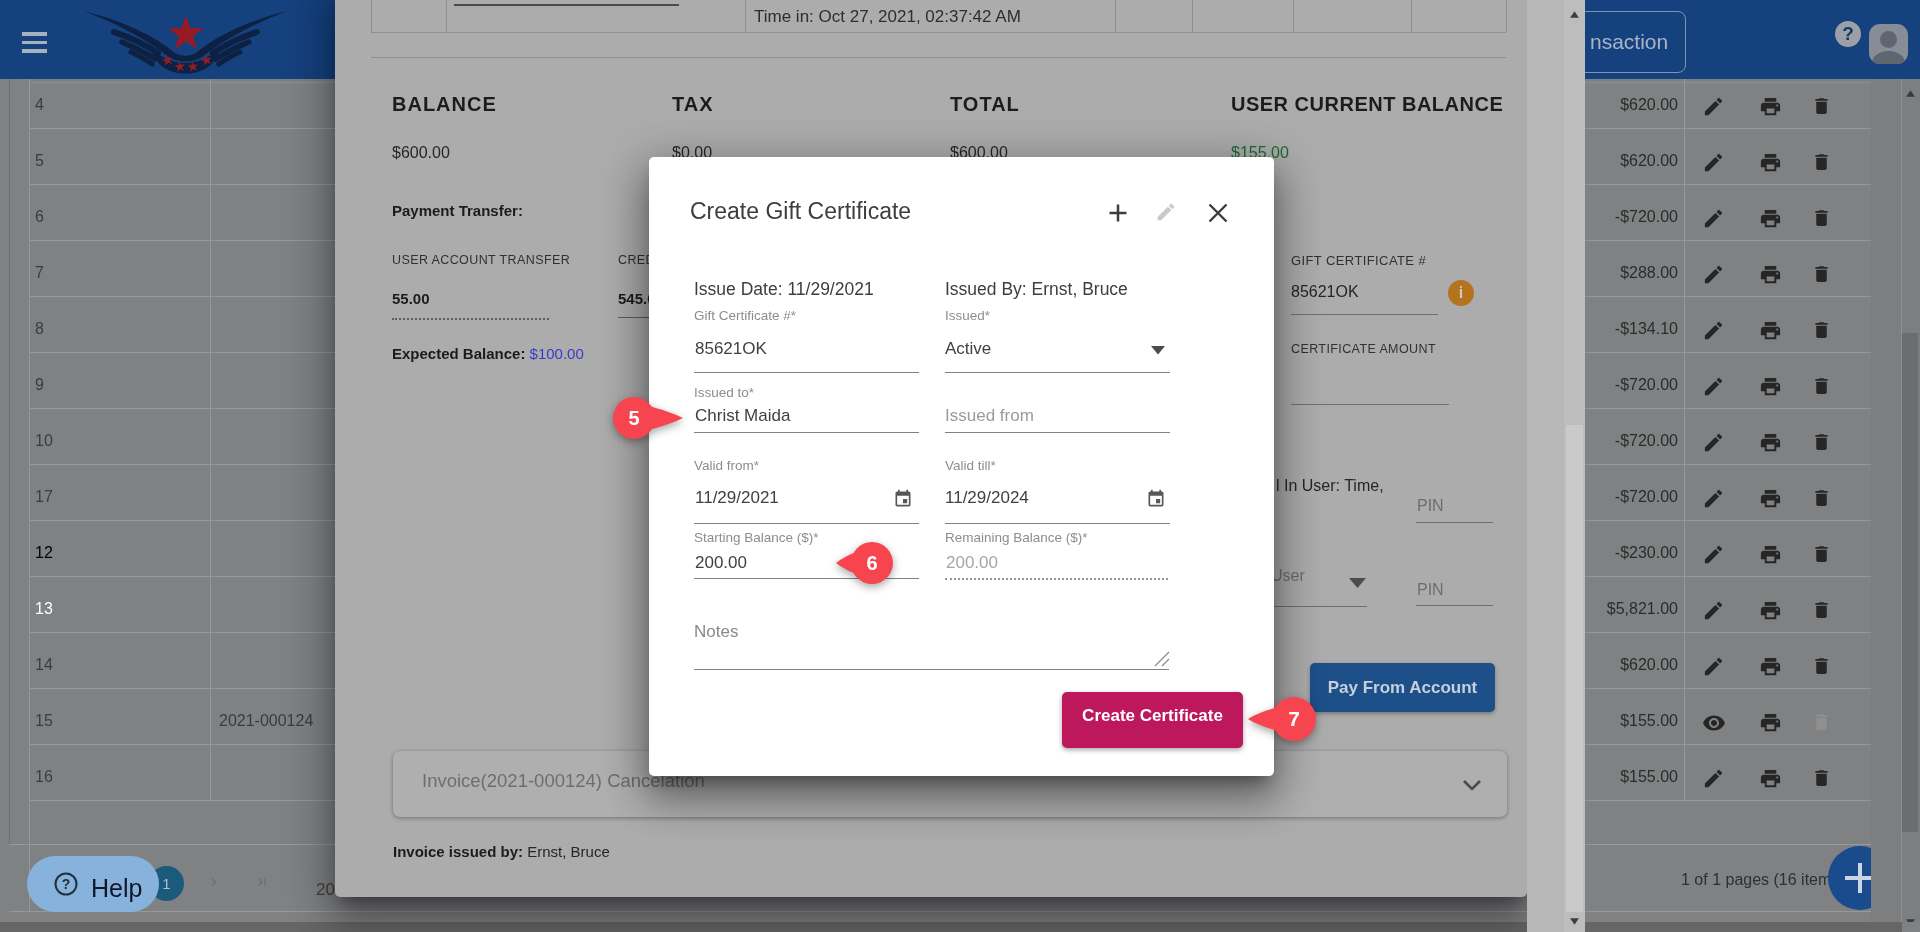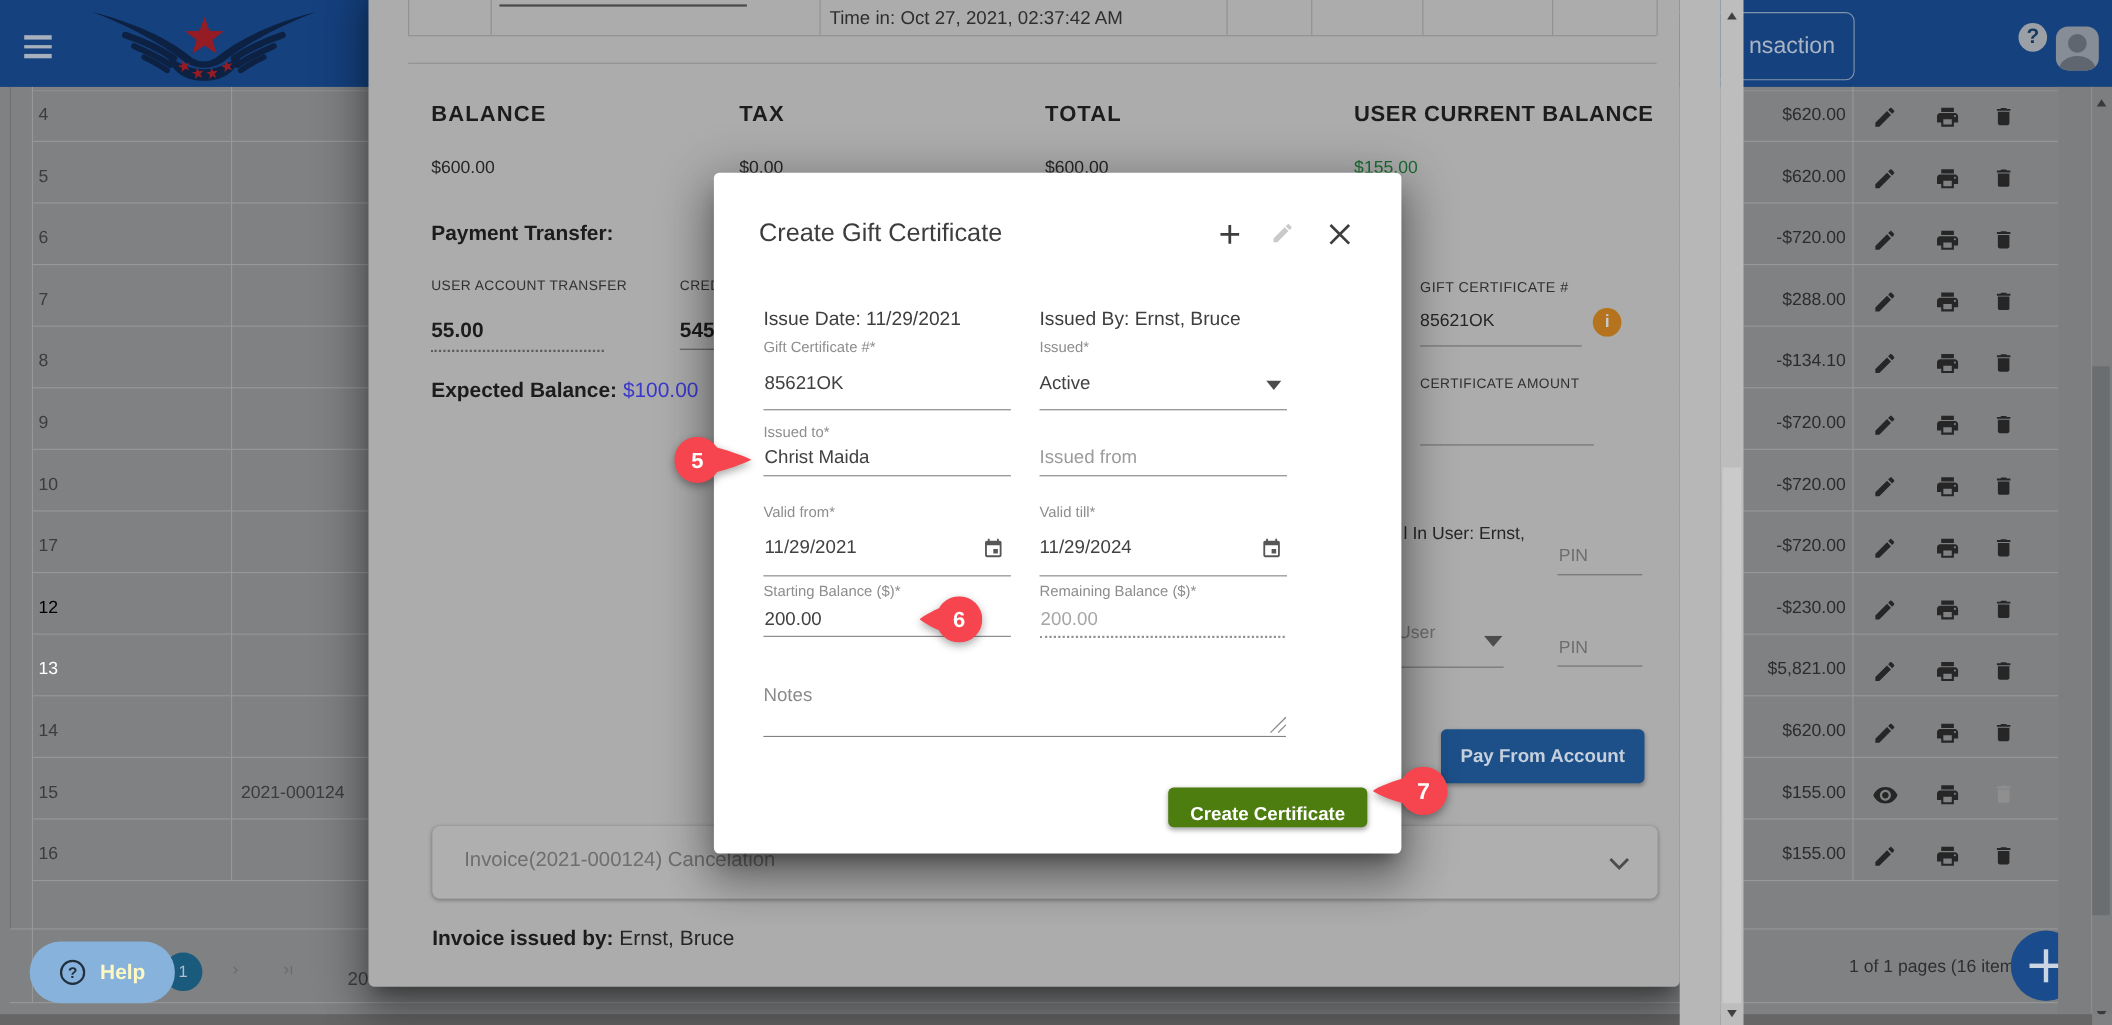--- a/index.html
+++ b/index.html
@@ -10,21 +10,21 @@
 #hdr{position:absolute;left:0;top:0;width:1920px;height:79px;background:#15417e}
 .amt{position:absolute;right:242px;color:#2c2c2c;font-size:16px;text-align:right}
 .hbtn{position:absolute;top:11px;height:62px;border:1px solid #8294ab;border-radius:8px;color:#a9b5c5;font-size:21px;display:flex;align-items:center;justify-content:center}
 
 #dlg1{position:absolute;left:335px;top:-20px;width:1192px;height:917px;background:#acacac;border-radius:5px;box-shadow:0 11px 15px -7px rgba(0,0,0,.35),0 24px 38px 3px rgba(0,0,0,.24),0 9px 46px 8px rgba(0,0,0,.20)}
 .d1line{position:absolute;height:1px;background:#8f8f8f}
 .d1vline{position:absolute;width:1px;background:#8f8f8f}
 .d1sechead{position:absolute;font-size:20px;font-weight:bold;color:#1c1c1c;letter-spacing:1.0px}
 .d1val{position:absolute;font-size:16px;color:#262626}
 .d1lab{position:absolute;font-size:12.5px;color:#313131;letter-spacing:.4px}
-.d1bold{position:absolute;font-size:19px;font-weight:bold;color:#1c1c1c}
+.d1bold{position:absolute;font-size:15px;font-weight:bold;color:#1c1c1c}
 .d1gray{position:absolute;font-size:16px;color:#6e6e6e}
 .d1under{position:absolute;height:1px;background:#6f6f6f}
 
 #m2{position:absolute;left:649px;top:157px;width:625px;height:619px;background:#fff;border-radius:5px;box-shadow:0 11px 15px -7px rgba(0,0,0,.38),0 24px 38px 3px rgba(0,0,0,.26),0 9px 46px 8px rgba(0,0,0,.22)}
 .m2lab{position:absolute;font-size:13.5px;color:#8d8d8d}
 .m2val{position:absolute;font-size:17px;color:#414141}
 .m2ph{position:absolute;font-size:17px;color:#9b9b9b}
 .m2under{position:absolute;height:1.4px;background:#828282}
 </style></head><body>
 <div id="stage">
@@ -375,21 +375,21 @@
 <div class="abs" style="left:392px;top:311px;width:157px;height:7px;border-bottom:2px dotted #5c5c5c"></div>
 <div class="abs" style="left:618px;top:317px;width:61px;height:1px;background:#5c5c5c"></div>
 <div class="d1bold" style="left:392px;top:345px">Expected Balance: <span style="color:#3a38cc;font-weight:normal">$100.00</span></div>
 
 <div class="d1lab" style="left:1291px;top:253px;font-size:13px">GIFT CERTIFICATE #</div>
 <div class="d1val" style="left:1291px;top:283px">85621OK</div>
 <div class="abs" style="left:1448px;top:280px;width:26px;height:26px;border-radius:50%;background:#b4731c;color:#cacaca;font-size:16px;font-weight:bold;text-align:center;line-height:26px">i</div>
 <div class="d1under" style="left:1291px;top:314px;width:147px"></div>
 <div class="d1lab" style="left:1291px;top:342px">CERTIFICATE AMOUNT</div>
 <div class="d1under" style="left:1291px;top:404px;width:158px"></div>
-<div class="d1val" style="left:1276px;top:477px">l In User: Ernst,</div>
+<div class="d1val" style="left:1276px;top:477px">l In User: Time,</div>
 <div class="d1gray" style="left:1417px;top:497px">PIN</div>
 <div class="d1under" style="left:1416px;top:522px;width:77px"></div>
 <div class="d1gray" style="left:1271px;top:567px">User</div>
 <svg class="abs" style="left:1349px;top:578px" width="17" height="11" viewBox="0 0 17 11">
         <path d="M0 0h17L8.5 10z" fill="#4c4c4c"></path>
       </svg>
 <div class="d1under" style="left:1240px;top:606px;width:127px"></div>
 <div class="d1gray" style="left:1417px;top:581px">PIN</div>
 <div class="d1under" style="left:1416px;top:605px;width:77px"></div>
 <div class="abs" style="left:1310px;top:663px;width:185px;height:49px;border-radius:5px;background:#1d5089;color:#c6d0dc;font-size:17px;font-weight:bold;text-align:center;line-height:49px;box-shadow:0 2px 4px rgba(0,0,0,.3)">Pay From Account</div>
@@ -466,21 +466,21 @@
 <div class="m2val" style="left:946px;top:553px;color:#a6a6a6">200.00</div>
 <div class="m2under" style="left:694px;top:578px;width:225px"></div>
 <div class="abs" style="left:945px;top:572px;width:223px;height:6px;border-bottom:2px dotted #939393"></div>
 
 <div class="abs" style="left:694px;top:622px;font-size:17px;color:#8a8a8a">Notes</div>
 <div class="m2under" style="left:694px;top:669px;width:475px"></div>
 <svg class="abs" style="left:1154px;top:649px" width="16" height="18" viewBox="0 0 16 18">
         <path d="M1 17L15 3M8 17l7-7" stroke="#8a8a8a" stroke-width="1.2"></path>
       </svg>
 
-<div class="abs" style="left:1062px;top:716px;width:181px;height:36px;border-radius:5px;background:#4d7c0f;color:#fff;font-size:17px;font-weight:bold;text-align:center;line-height:48px;box-shadow:0 2px 5px rgba(0,0,0,.35)">Create Certificate</div>
+<div class="abs" style="left:1062px;top:692px;width:181px;height:56px;border-radius:5px;background:#be185d;color:#fff;font-size:17px;font-weight:bold;text-align:center;line-height:48px;box-shadow:0 2px 5px rgba(0,0,0,.35)">Create Certificate</div>
 </div>
 
 <div id="toplayer">
 
 <svg class="abs" style="left:613px;top:397px;filter:drop-shadow(0 3px 4px rgba(0,0,0,.35))" width="70" height="42" viewBox="0 0 70 42">
         <circle cx="21" cy="21" r="21" fill="#f6454e"></circle>
         <path d="M32 8 C48 12 62 17 70 21 C62 25 48 30 32 34 Z" fill="#f6454e"></path>
         <text x="21" y="28" font-size="20" font-weight="bold" fill="#fff" text-anchor="middle" font-family="Liberation Sans,sans-serif">5</text>
       </svg>
 
@@ -494,15 +494,15 @@
         <circle cx="46" cy="22" r="22" fill="#f6454e"></circle>
         <path d="M34 9 C18 13 6 18 0 22 C6 26 18 31 34 35 Z" fill="#f6454e"></path>
         <text x="46" y="29" font-size="21" font-weight="bold" fill="#fff" text-anchor="middle" font-family="Liberation Sans,sans-serif">7</text>
       </svg>
 
 <div class="abs" style="left:27px;top:856px;width:132px;height:56px;border-radius:28px;background:#87b2dc"></div>
 <svg class="abs" style="left:54px;top:872px" width="24" height="24" viewBox="0 0 24 24">
         <circle cx="12" cy="12" r="10.5" fill="none" stroke="#22303e" stroke-width="2"></circle>
         <text x="12" y="17" font-size="14" font-weight="bold" fill="#22303e" text-anchor="middle" font-family="Liberation Sans,sans-serif">?</text>
       </svg>
-<div class="abs" style="left:91px;top:874px;font-size:19px;font-weight:bold;color:#fef9c3">Help</div>
+<div class="abs" style="left:91px;top:874px;font-size:25px;font-weight:normal;color:#0f172a">Help</div>
 </div>
 
 </div>
 </body></html>

